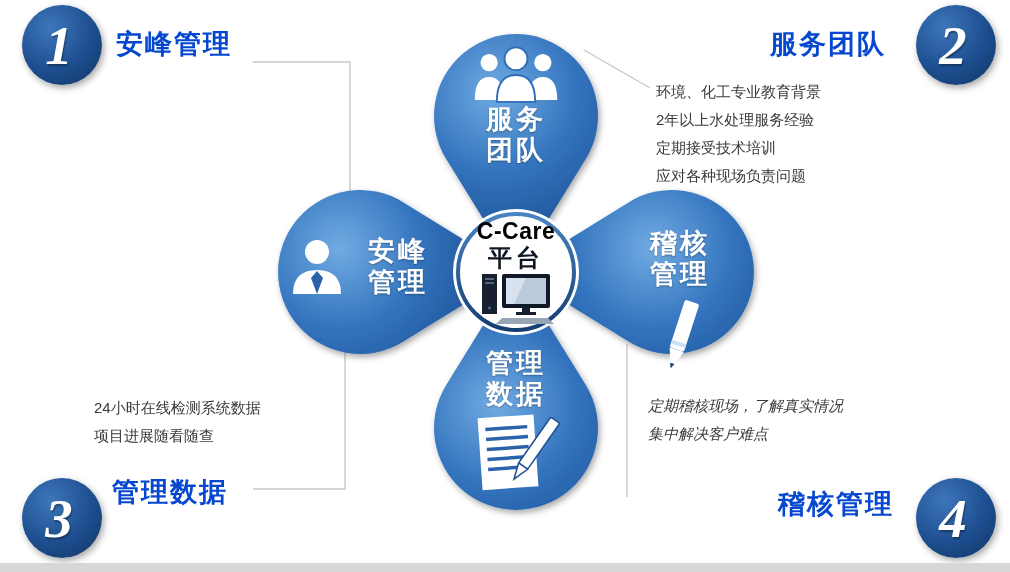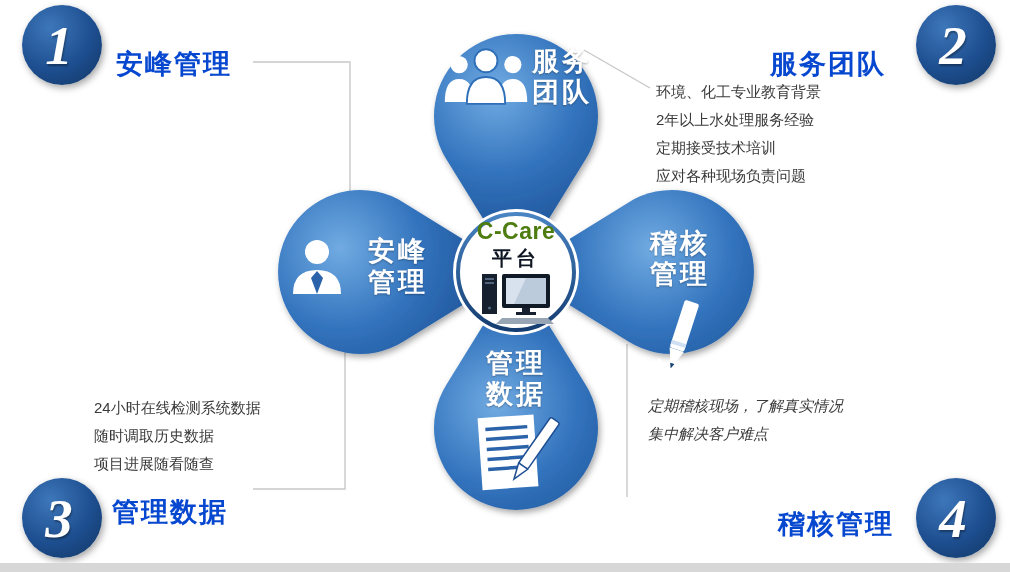--- a/index.html
+++ b/index.html
@@ -12,25 +12,25 @@
     position:relative;width:1010px;height:572px;overflow:hidden;background:#ffffff;
     font-family:"Liberation Sans","DejaVu Sans",sans-serif;
   }
   .petal-layer{position:absolute;left:0;top:0;}
   
   .center-content{
     position:absolute;left:458px;top:218px;width:116px;height:112px;
     display:flex;flex-direction:column;align-items:center;justify-content:flex-start;
     text-align:center;
   }
-  .center-title{font-size:23px;font-weight:bold;color:#4d7c0f;letter-spacing:0.5px;line-height:26px;}
-  .center-subtitle{font-size:20px;font-weight:bold;color:#0d1622;letter-spacing:4px;line-height:28px;}
+  .center-title{font-size:23px;font-weight:bold;color:#000000;letter-spacing:0.5px;line-height:26px;}
+  .center-subtitle{font-size:24px;font-weight:bold;color:#0d1622;letter-spacing:4px;line-height:28px;}
   
   .petal-content{position:absolute;display:flex;align-items:center;justify-content:center;}
-  .petal-top{left:434px;top:46px;width:164px;flex-direction:row;}
+  .petal-top{left:434px;top:46px;width:164px;flex-direction:column;}
   .petal-left{left:282px;top:236px;width:154px;flex-direction:row;gap:24px;}
   .petal-right{left:602px;top:228px;width:156px;flex-direction:column;gap:8px;}
   .petal-bottom{left:434px;top:348px;width:164px;flex-direction:column;}
   .petal-label{
     color:#ffffff;font-weight:bold;font-size:27px;line-height:31px;letter-spacing:3px;
     text-align:center;text-shadow:0 1px 2px rgba(0,0,0,0.3);white-space:nowrap;
   }
   
   .badge{
     position:absolute;width:80px;height:80px;border-radius:50%;
@@ -43,21 +43,21 @@
     font-size:55px;color:#ffffff;line-height:1;transform:translateX(-3px);
     text-shadow:1px 2px 2px rgba(0,0,0,0.35);
   }
   .badge-tl{left:22px;top:5px;}
   .badge-tr{left:916px;top:5px;}
   .badge-bl{left:22px;top:478px;}
   .badge-br{left:916px;top:478px;}
   
   .corner-title{
     position:absolute;font-size:27px;font-weight:bold;color:var(--accent_blue);
-    letter-spacing:2px;white-space:nowrap;margin-top:20px;
+    letter-spacing:2px;white-space:nowrap;
   }
   .title-tl{left:116px;top:26px;}
   .title-tr{left:770px;top:26px;}
   .title-bl{left:112px;top:474px;}
   .title-br{left:778px;top:486px;}
   
   .desc{
     position:absolute;font-size:15px;color:var(--body_text);line-height:28px;
     white-space:nowrap;
   }
@@ -224,21 +224,20 @@
     <div>定期接受技术培训</div>
     <div>应对各种现场负责问题</div>
   </div>
 
   <div class="badge badge-bl">
     <span class="badge-number">3</span>
   </div>
   <div class="corner-title title-bl">管理数据</div>
   <div class="desc desc-bl">
     <div>24小时在线检测系统数据</div>
-    <div>随时调取历史数据</div>
     <div>项目进展随看随查</div>
   </div>
 
   <div class="badge badge-br">
     <span class="badge-number">4</span>
   </div>
   <div class="corner-title title-br">稽核管理</div>
   <div class="desc desc-br">
     <div>定期稽核现场，了解真实情况</div>
     <div>集中解决客户难点</div>

